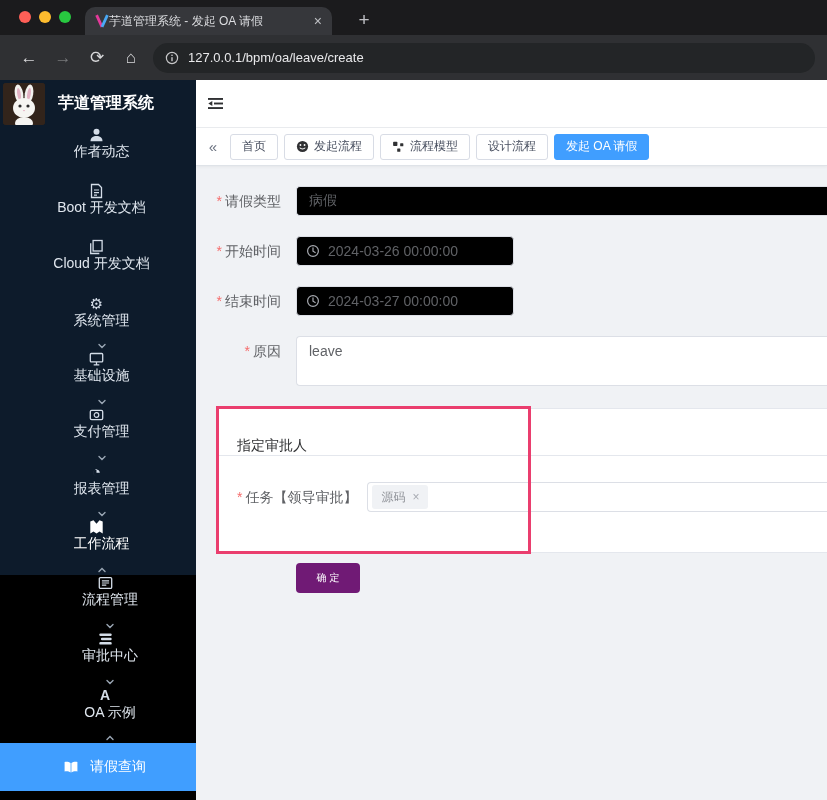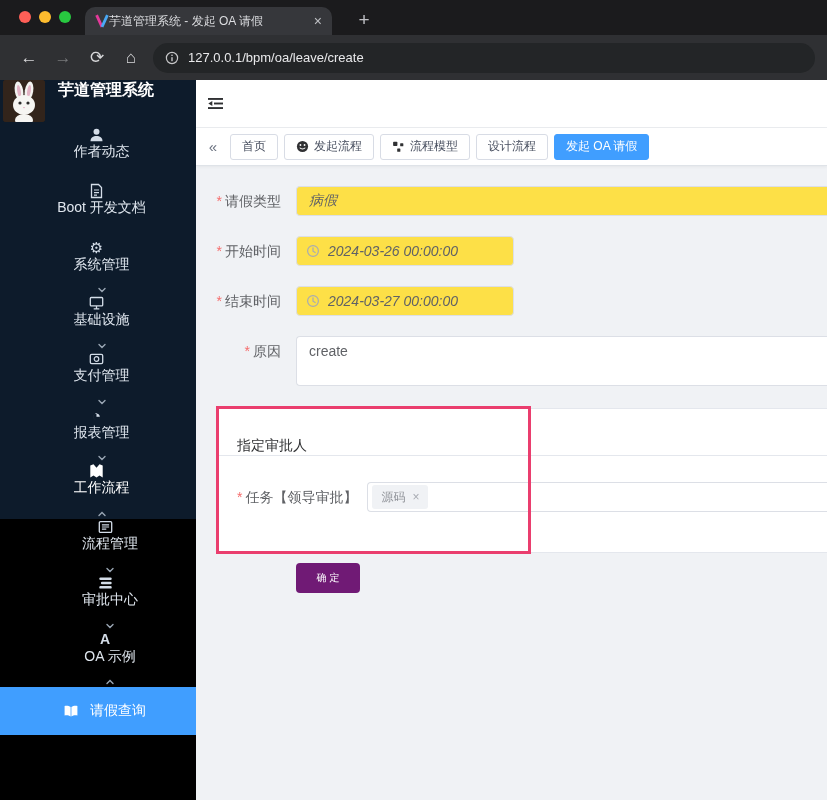--- a/index.html
+++ b/index.html
@@ -21,21 +21,21 @@
   .navbar{height:45px;background:#2f3033;display:flex;align-items:center;padding:0 12px;}
   .nav-ico{width:34px;text-align:center;font-size:17px;color:#d8d8da;flex-shrink:0;}
   .nav-ico.dim{color:#77787b;}
   .omnibox{flex:1;height:30px;background:#232527;border-radius:15px;margin-left:5px;
            display:flex;align-items:center;padding:0 12px;gap:9px;min-width:0;}
   .url{color:#e9e9eb;font-size:13px;white-space:nowrap;overflow:hidden;}
 
   
   .app{display:flex;height:720px;}
   .sidebar{width:196px;flex-shrink:0;background:#0d1b2b;color:#dfe6ee;display:flex;flex-direction:column;}
-  .logo-row{height:47px;display:flex;align-items:flex-start;padding-left:3px;flex-shrink:0;}
+  .logo-row{height:47px;display:flex;align-items:center;padding-left:3px;flex-shrink:0;}
   .avatar{width:42px;height:42px;border-radius:3px;overflow:hidden;background:#32241b;flex-shrink:0;}
   .logo-title{margin-left:13px;font-size:16px;font-weight:bold;color:#fff;white-space:nowrap;}
   .menu-item{height:56px;display:flex;align-items:center;padding:0 16px 0 23px;font-size:14px;cursor:pointer;flex-shrink:0;flex-direction:column;}
   .menu-item .ico{width:17px;margin-right:10px;color:#d4dde8;text-align:center;}
   .glyph{font-size:15px;line-height:17px;}
   .mi-label{flex:1;white-space:nowrap;overflow:hidden;}
   .chev{color:#9aa6b4;display:flex;}
   .chev.up svg{transform:rotate(180deg);}
   .active-parent{color:#fff;}
   .submenu{background:#000000;flex:1;display:flex;flex-direction:column;}
@@ -55,21 +55,21 @@
         font-size:12px;padding:0 11px;border-radius:3px;display:flex;align-items:center;gap:5px;white-space:nowrap;}
   .chip.active{background:#409eff;border-color:#409eff;color:#fff;}
 
   
   .content{flex:1;position:relative;padding:20px 0 0 20px;box-sizing:border-box;overflow:hidden;}
   .frow{display:flex;margin-bottom:20px;}
   .flabel{width:65px;margin-right:15px;text-align:right;font-size:14px;color:#606266;
           line-height:30px;flex-shrink:0;white-space:nowrap;}
   .req{color:#f56c6c;margin-right:3px;}
   .finput{height:30px;box-sizing:border-box;border:1px solid #dcdfe6;border-radius:4px;
-          background:#fde047;display:flex;align-items:center;font-size:14px;color:#606266;font-style:italic;}
+          background:#000000;display:flex;align-items:center;font-size:14px;color:#606266;}
   .finput.wide{flex:1;border-right:none;border-radius:4px 0 0 4px;padding-left:12px;}
   .finput.dt{width:218px;padding-left:9px;gap:8px;}
   .ftextarea{flex:1;height:50px;box-sizing:border-box;border:1px solid #dcdfe6;border-right:none;
              border-radius:4px 0 0 4px;background:#fff;padding:6px 12px;font-size:14px;color:#606266;}
   .card{margin-top:22px;height:145px;box-sizing:border-box;background:#fff;
         border:1px solid #e4e7ed;border-right:none;border-radius:4px 0 0 4px;}
   .card-head{height:47px;box-sizing:border-box;border-bottom:1px solid #e4e7ed;display:flex;
              align-items:flex-end;padding-left:20px;font-size:14px;color:#303133;}
   .card-body{padding:26px 0 0 20px;display:flex;}
   .tlabel{font-size:14px;color:#606266;line-height:30px;margin-right:10px;white-space:nowrap;}
@@ -148,20 +148,27 @@
     </div>
 
     <div class="menu-item">
       <svg class="ico" width="16" height="16" viewBox="0 0 16 16">
         <path d="M3 1.5h7l3 3v10H3z" fill="none" stroke="currentColor" stroke-width="1.3"></path>
         <path d="M5.5 7h5M5.5 9.6h5M5.5 12.2h3" stroke="currentColor" stroke-width="1.2"></path>
       </svg>
       <span class="mi-label">Boot 开发文档</span>
     </div>
 
+    <div class="menu-item">
+      <svg class="ico" width="16" height="16" viewBox="0 0 16 16">
+        <rect x="4.6" y="1.5" width="9" height="10.5" fill="none" stroke="currentColor" stroke-width="1.3"></rect>
+        <path d="M2.2 4.2v10.3h8.6" fill="none" stroke="currentColor" stroke-width="1.3"></path>
+      </svg>
+      <span class="mi-label">Cloud 开发文档</span>
+    </div>
 
     <div class="menu-item">
       <span class="ico glyph">⚙</span>
       <span class="mi-label">系统管理</span>
       <span class="chev">
         <svg width="10" height="10" viewBox="0 0 10 10">
             <path d="M2 3.5 5 6.5 8 3.5" fill="none" stroke="currentColor" stroke-width="1.4" stroke-linecap="round"></path>
           </svg>
       </span>
     </div>
@@ -329,21 +336,21 @@
             <circle cx="7" cy="7" r="5.4" fill="none" stroke="#a8abb2" stroke-width="1.2"></circle>
             <path d="M7 3.8v3.4l2.2 1.3" stroke="#a8abb2" stroke-width="1.2" fill="none" stroke-linecap="round"></path>
           </svg>
           <span>2024-03-27 00:00:00</span>
         </div>
       </div>
 
       <div class="frow">
         <span class="flabel"><span class="req">*</span><span>原因</span></span>
         <div class="ftextarea">
-          <span>create</span>
+          <span>leave</span>
         </div>
       </div>
 
       <div class="card">
         <div class="card-head">
           <span>指定审批人</span>
         </div>
         <div class="card-body">
           <span class="tlabel"><span class="req">*</span><span>任务【领导审批】</span></span>
           <div class="select">

